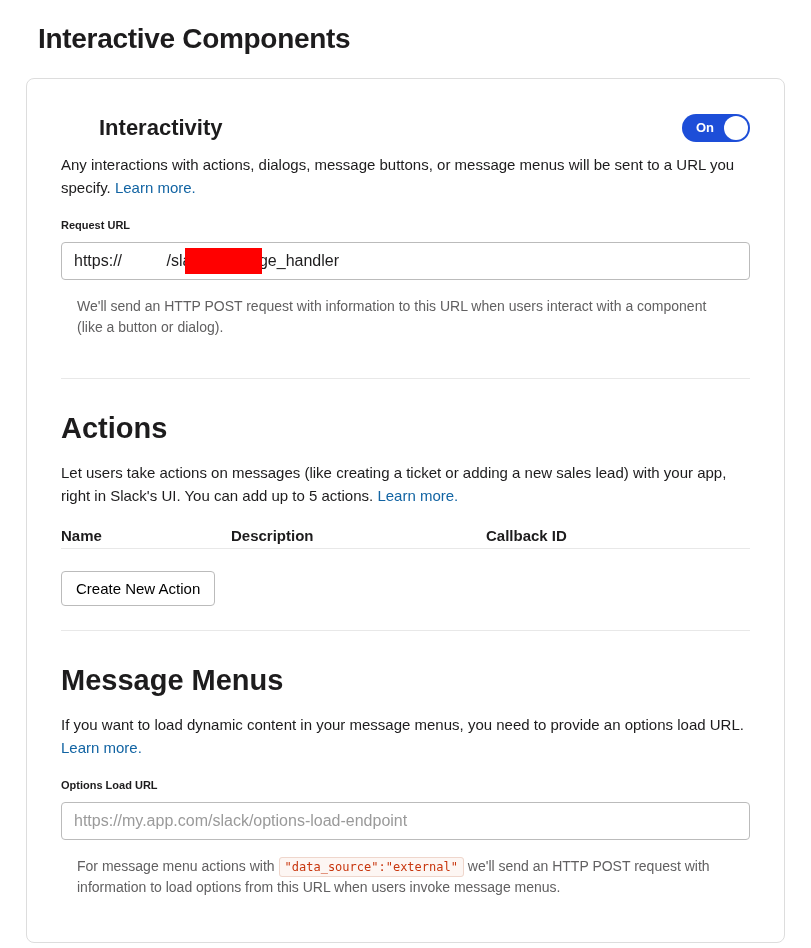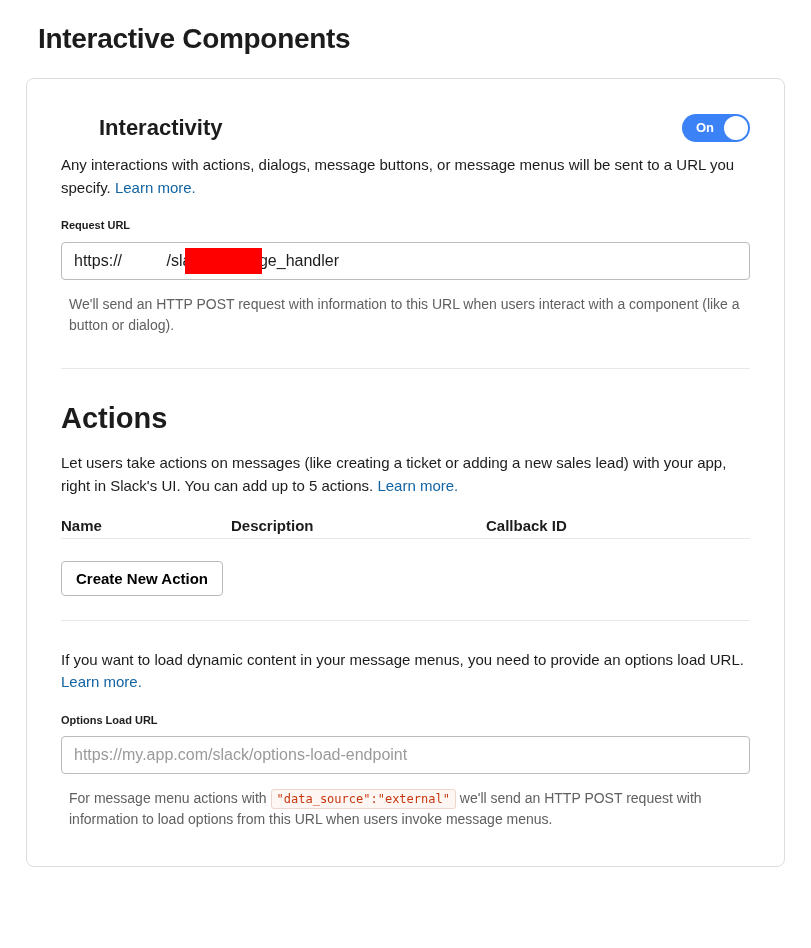--- a/index.html
+++ b/index.html
@@ -91,29 +91,29 @@
     top: 6px;
     bottom: 6px;
     left: 124px;
     width: 77px;
     background: #ff0000;
     pointer-events: none;
   }
   .help {
     font-size: 14px;
     color: #616061;
-    margin: 8px;
+    margin: 16px;
   }
   
   .toggle {
     position: relative;
     width: 68px;
     height: 28px;
     border-radius: 14px;
-    background: #3b82f6;
+    background: #1d4ed8;
     cursor: pointer;
     display: flex;
     align-items: center;
   }
   .toggle-label {
     color: #fff;
     font-weight: 700;
     font-size: 13px;
     margin-left: 14px;
   }
@@ -139,21 +139,21 @@
   .col-name { flex: 0 0 170px; }
   .col-desc { flex: 0 0 255px; }
   .col-cb   { flex: 1; }
   .btn {
     display: inline-block;
     border: 1px solid #bbb;
     border-radius: 4px;
     background: #fff;
     padding: 8px 14px;
     font-size: 15px;
-    font-weight: 700;
+    font-weight: 400;
     cursor: pointer;
   }
   .code {
     font-family: ui-monospace, SFMono-Regular, Menlo, Consolas, monospace;
     font-size: 12px;
     color: #c8360e;
     background: #fdf6f3;
     border: 1px solid #efd6cc;
     border-radius: 3px;
     padding: 2px 5px;
@@ -193,20 +193,21 @@
       </p>
       <div class="tbl-head">
         <div class="col-name">Name</div>
         <div class="col-desc">Description</div>
         <div class="col-cb">Callback ID</div>
       </div>
       <button class="btn">Create New Action</button>
     </div>
 
     <div class="section">
+      <h2 class="h2-large">Message Menus</h2>
       <p class="desc">
         <span>If you want to load dynamic content in your message menus, you need to provide an options load URL. </span><a class="link">Learn more.</a>
       </p>
       <label class="label">Options Load URL</label>
       <div class="input-wrap">
         <input class="input" type="text" placeholder="https://my.app.com/slack/options-load-endpoint" style="">
       </div>
       <p class="help">
         <span>For message menu actions with </span><span class="code">"data_source":"external"</span><span> we'll send an HTTP POST request with information to load options from this URL when users invoke message menus.</span>
       </p>

